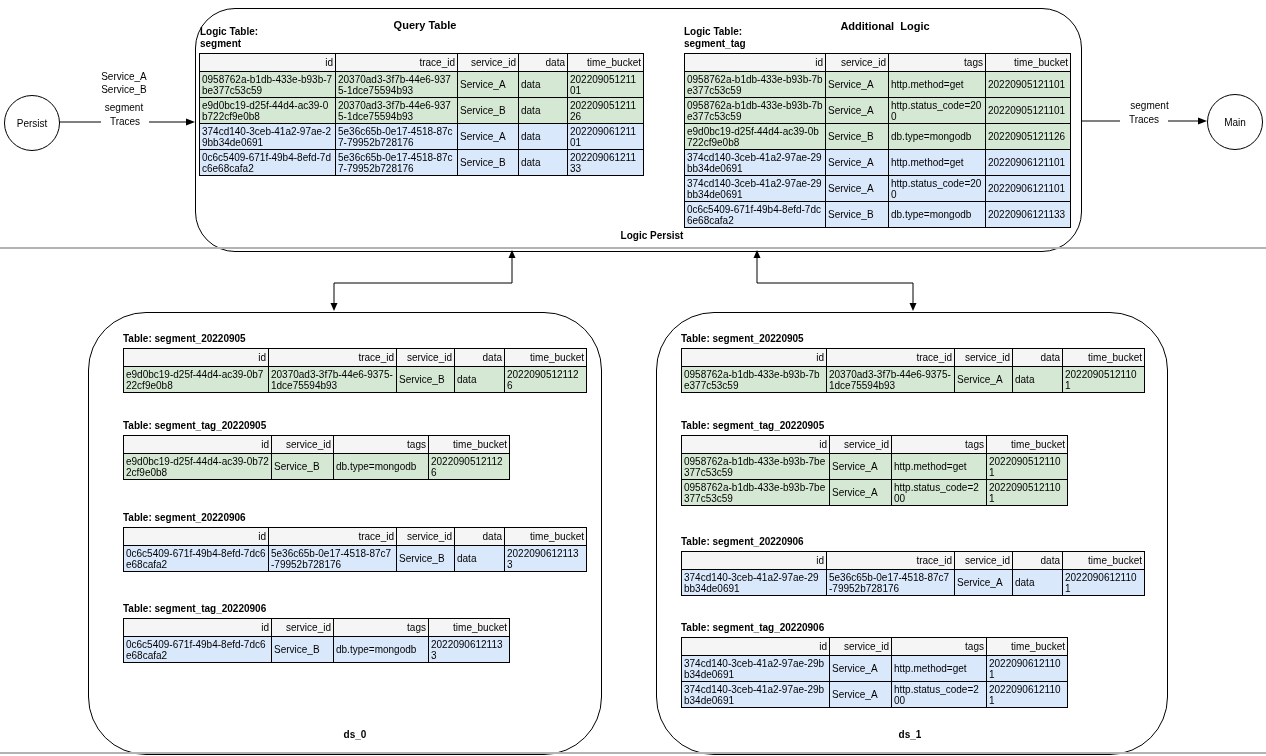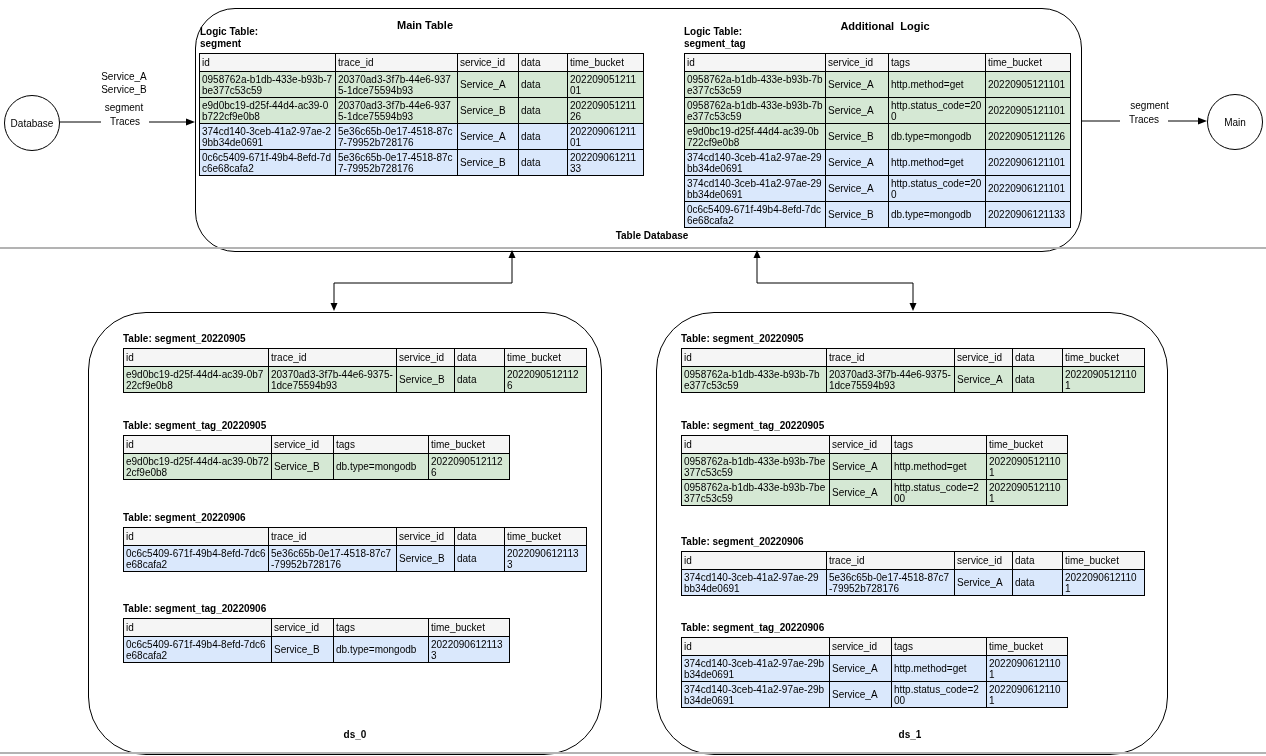--- a/index.html
+++ b/index.html
@@ -29,21 +29,21 @@
   .logic-label{position:absolute;font-weight:bold;font-size:10px;line-height:12px;z-index:6;}
   #main-logic-label{left:200px;top:26px;}
   #additional-logic-label{left:684px;top:26px;}
   .ds-title{position:absolute;font-weight:bold;font-size:10px;z-index:6;}
   .ds-caption{position:absolute;font-weight:bold;font-size:10px;text-align:center;z-index:6;}
   #ds0-caption{left:305px;top:729px;width:100px;}
   #ds1-caption{left:860px;top:729px;width:100px;}
   
   .dtable{position:absolute;border-collapse:collapse;font-size:10px;line-height:11px;
     table-layout:fixed;background:#fff;z-index:6;}
-  .dtable th{border:1px solid #000;font-weight:normal;height:15px;padding:1px 2px;text-align:left;overflow:hidden;}
+  .dtable th{border:1px solid #000;font-weight:normal;height:15px;padding:1px 2px;text-align:right;overflow:hidden;}
   .dtable td{border:1px solid #000;height:23px;padding:1px 2px;word-break:break-all;overflow:hidden;text-align:left;}
   #main-table{left:199px;top:53px;}
   #additional-table{left:684px;top:53px;}
   #ds0-t0-title{left:123px;top:333px;} #ds0-t0{left:123px;top:348px;}
   #ds0-t1-title{left:123px;top:420px;} #ds0-t1{left:123px;top:435px;}
   #ds0-t2-title{left:123px;top:512px;} #ds0-t2{left:123px;top:527px;}
   #ds0-t3-title{left:123px;top:603px;} #ds0-t3{left:123px;top:618px;}
   #ds1-t0-title{left:681px;top:333px;} #ds1-t0{left:681px;top:348px;}
   #ds1-t1-title{left:681px;top:420px;} #ds1-t1{left:681px;top:435px;}
   #ds1-t2-title{left:681px;top:536px;} #ds1-t2{left:681px;top:551px;}
@@ -83,37 +83,37 @@
     <polygon points="334,311 330.5,303 337.5,303" fill="#000" stroke="none"></polygon>
   </g>
   <g stroke="#000" fill="none" stroke-width="1">
     <polyline points="757,258 757,283 913,283 913,303"></polyline>
     <polygon points="757,250 753.5,258 760.5,258" fill="#000" stroke="none"></polygon>
     <polygon points="913,311 909.5,303 916.5,303" fill="#000" stroke="none"></polygon>
   </g>
 </svg>
 
 <div class="circle-node" id="persist-node">
-  <span>Database</span>
+  <span>Persist</span>
 </div>
 <div class="circle-node" id="query-node">
   <span>Main</span>
 </div>
 
 <div class="abs" id="persist-flow-labels">
   <div>Service_A</div>
   <div>Service_B</div>
   <div class="gap">segment</div>
 </div>
 <div class="edge-label" id="persist-traces">Traces</div>
 
 <div class="abs" id="query-segment">segment</div>
 <div class="edge-label" id="query-traces">Traces</div>
 
-<div class="section-title" id="main-table-title">Main Table</div>
+<div class="section-title" id="main-table-title">Query Table</div>
 <div class="logic-label" id="main-logic-label">
   <div>Logic Table:</div>
   <div>segment</div>
 </div>
 <table class="dtable" id="main-table" style="width: 444px;">
     <colgroup>
       <col style="width: 136px;">
       <col style="width: 122px;">
       <col style="width: 61px;">
       <col style="width: 49px;">
@@ -213,21 +213,21 @@
       </tr>
       <tr>
         <td style="background: rgb(218, 232, 252);">0c6c5409-671f-49b4-8efd-7dc6e68cafa2</td>
         <td style="background: rgb(218, 232, 252);">Service_B</td>
         <td style="background: rgb(218, 232, 252);">db.type=mongodb</td>
         <td style="background: rgb(218, 232, 252);">20220906121133</td>
       </tr>
     </tbody>
   </table>
 
-<div class="section-title" id="logic-db-caption">Table Database</div>
+<div class="section-title" id="logic-db-caption">Logic Persist</div>
 
 <div class="ds-title" id="ds0-t0-title">Table: segment_20220905</div>
 <table class="dtable" id="ds0-t0" style="width: 463px;">
     <colgroup>
       <col style="width: 145px;">
       <col style="width: 128px;">
       <col style="width: 58px;">
       <col style="width: 50px;">
       <col style="width: 82px;">
     </colgroup>

